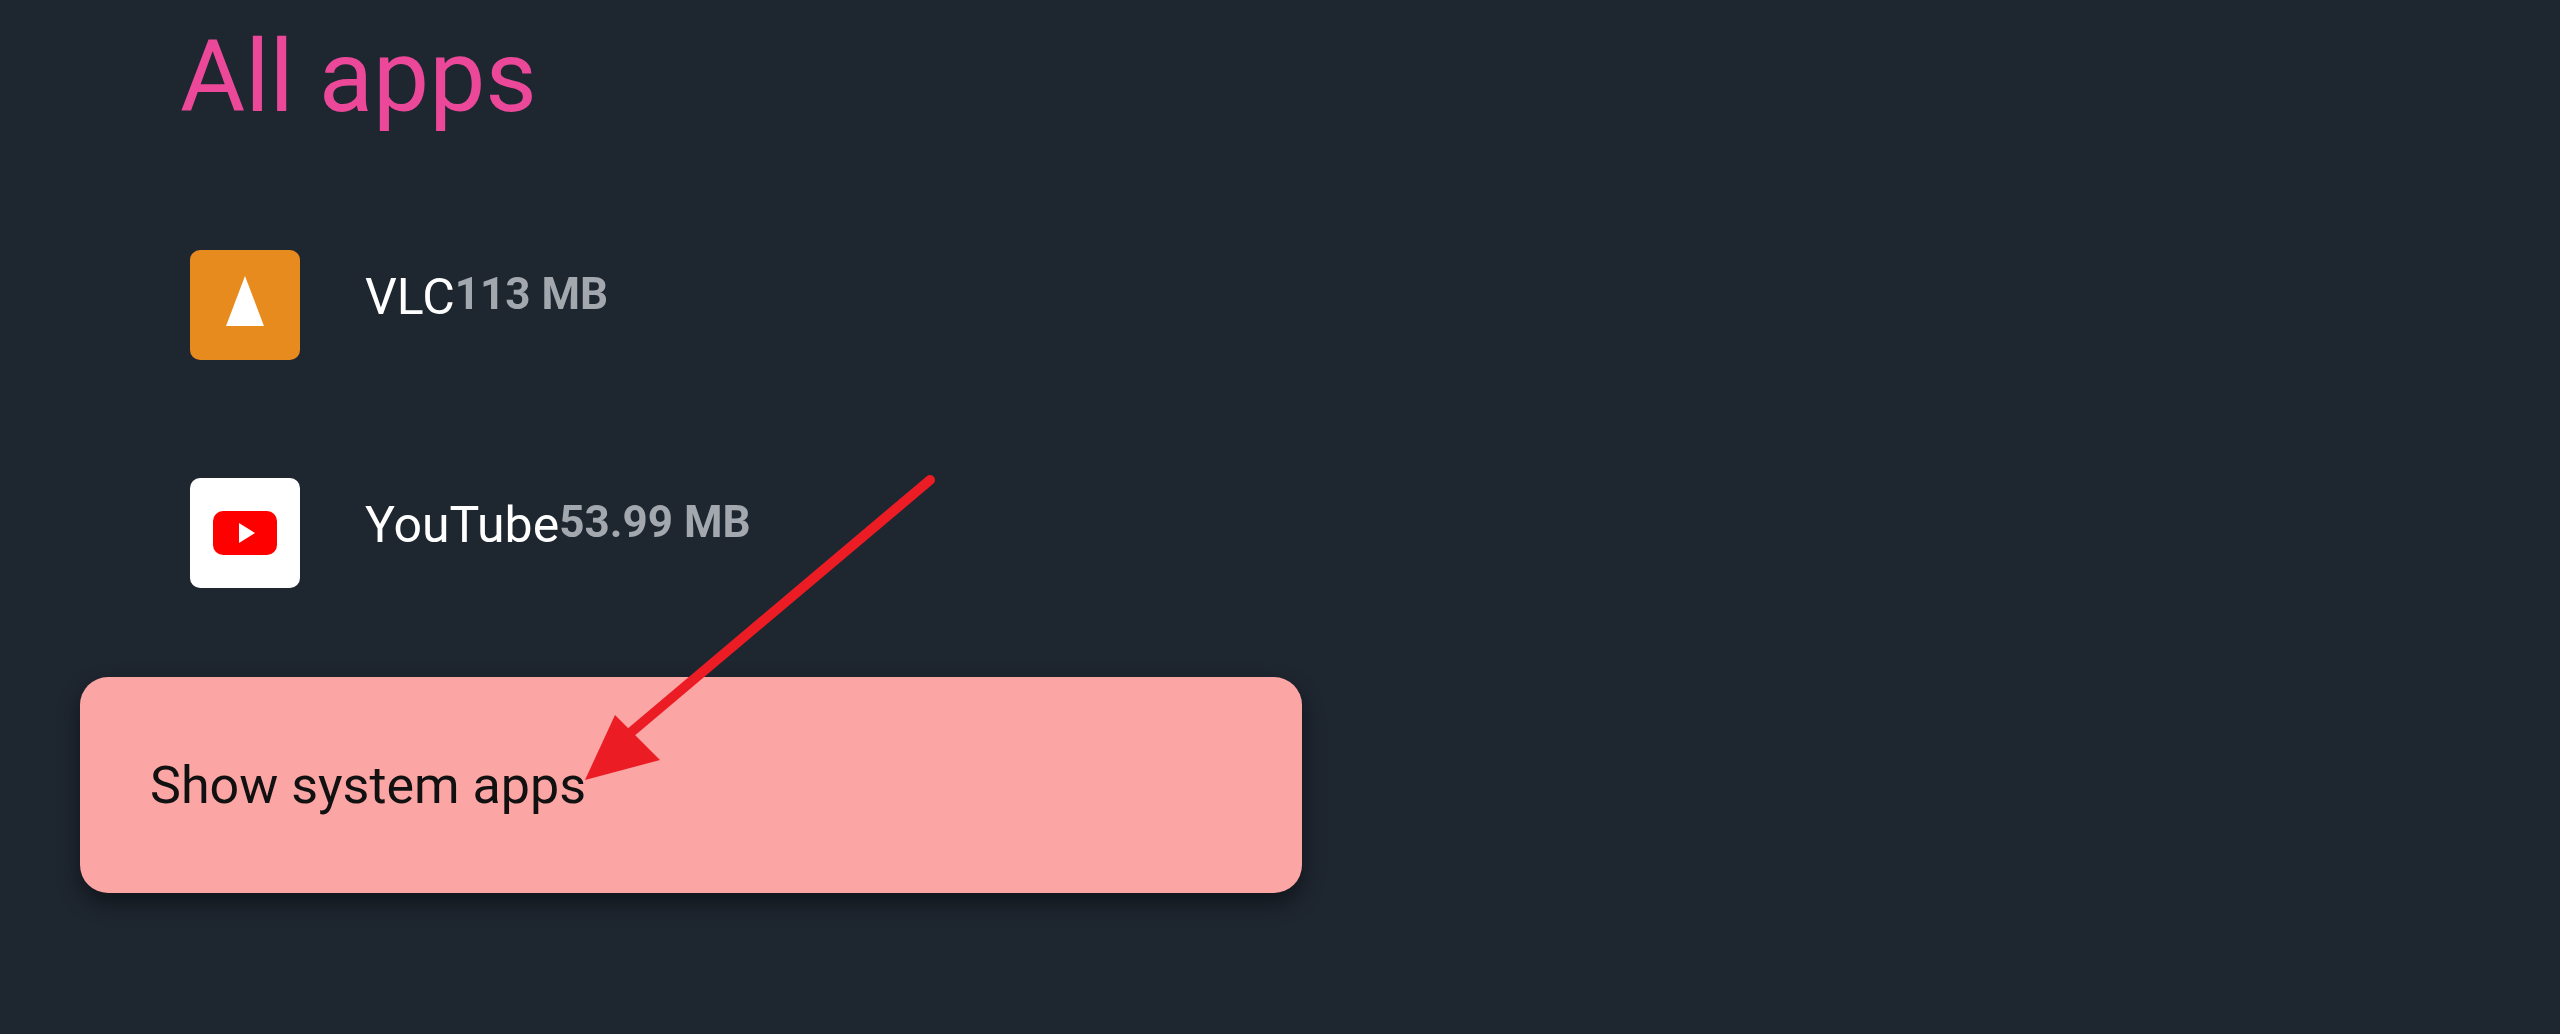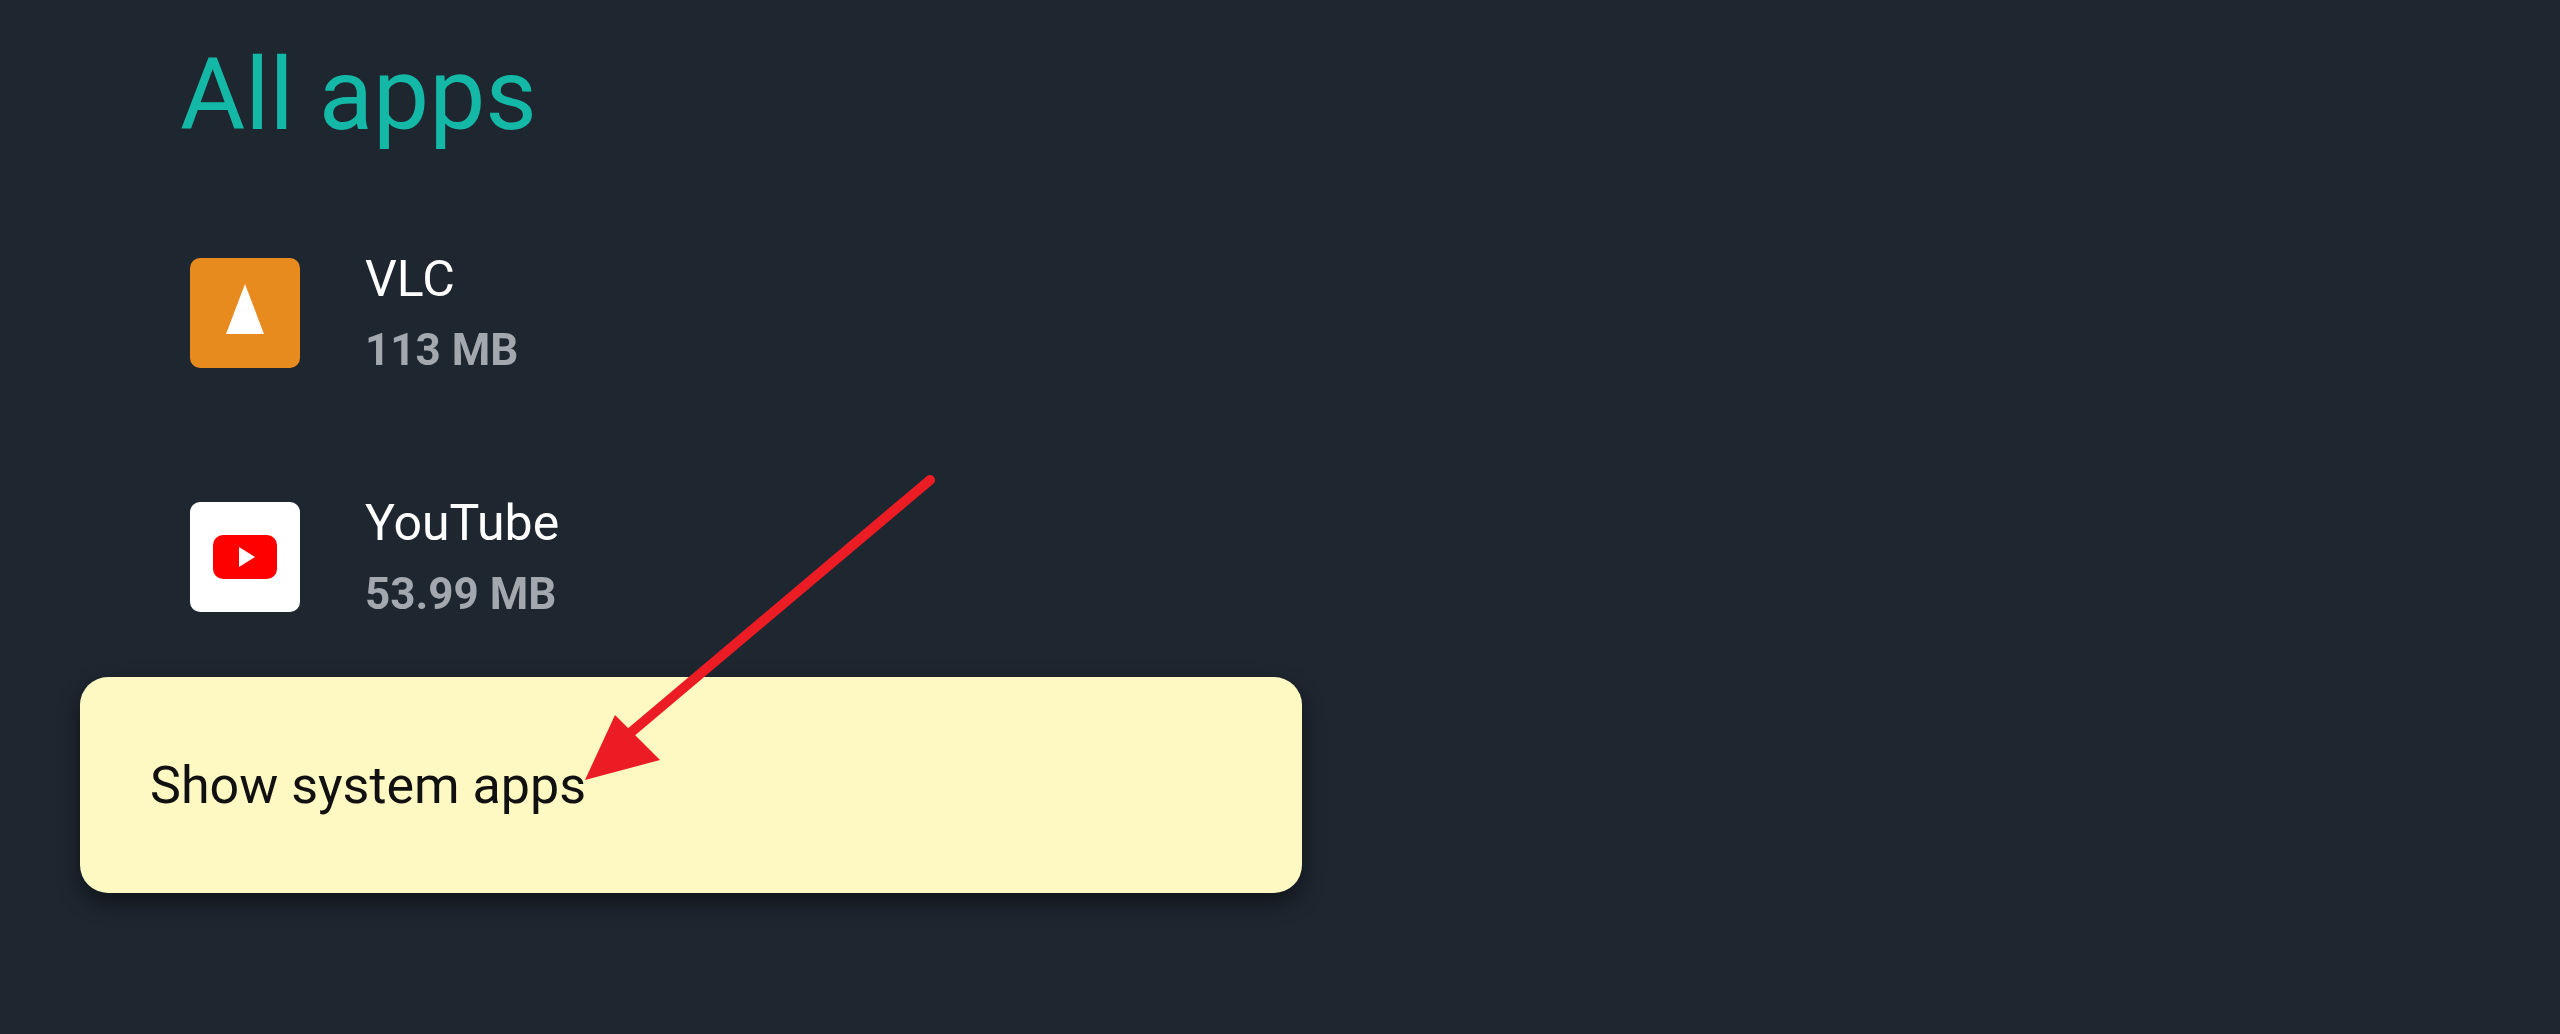--- a/index.html
+++ b/index.html
@@ -11,24 +11,24 @@
       width: 2560px;
       height: 1034px;
       background: #1e2630;
       font-family: Roboto, -apple-system, BlinkMacSystemFont, "Segoe UI", Arial, sans-serif;
       position: relative;
       overflow: hidden;
     }
     .page-title {
       position: absolute;
       left: 180px;
-      top: 36px;
+      top: 18px;
       font-size: 100px;
       font-weight: 400;
-      color: #14b8a6;
+      color: #ec4899;
       letter-spacing: 0px;
     }
     .app-list {
       position: absolute;
       left: 190px;
       top: 250px;
     }
     .app-item {
       display: flex;
       align-items: center;
@@ -80,40 +80,40 @@
     .yt-play {
       width: 0;
       height: 0;
       border-left: 16px solid #ffffff;
       border-top: 10px solid transparent;
       border-bottom: 10px solid transparent;
       margin-left: 4px;
     }
     .app-info {
       display: flex;
-      flex-direction: column;
+      flex-direction: row;
     }
     .app-name {
       font-size: 50px;
       font-weight: 400;
       color: #ffffff;
       margin-bottom: 16px;
     }
     .app-size {
       font-size: 44px;
       font-weight: 700;
       color: #a2a8ae;
     }
     .show-system-button {
       position: absolute;
       left: 80px;
       top: 677px;
       width: 1222px;
       height: 216px;
-      background: #fef9c3;
+      background: #fca5a5;
       border-radius: 28px;
       display: flex;
       align-items: center;
       padding-left: 70px;
       box-shadow: 0 10px 22px rgba(0,0,0,0.45);
       cursor: pointer;
     }
     .show-system-label {
       font-size: 52px;
       font-weight: 400;

